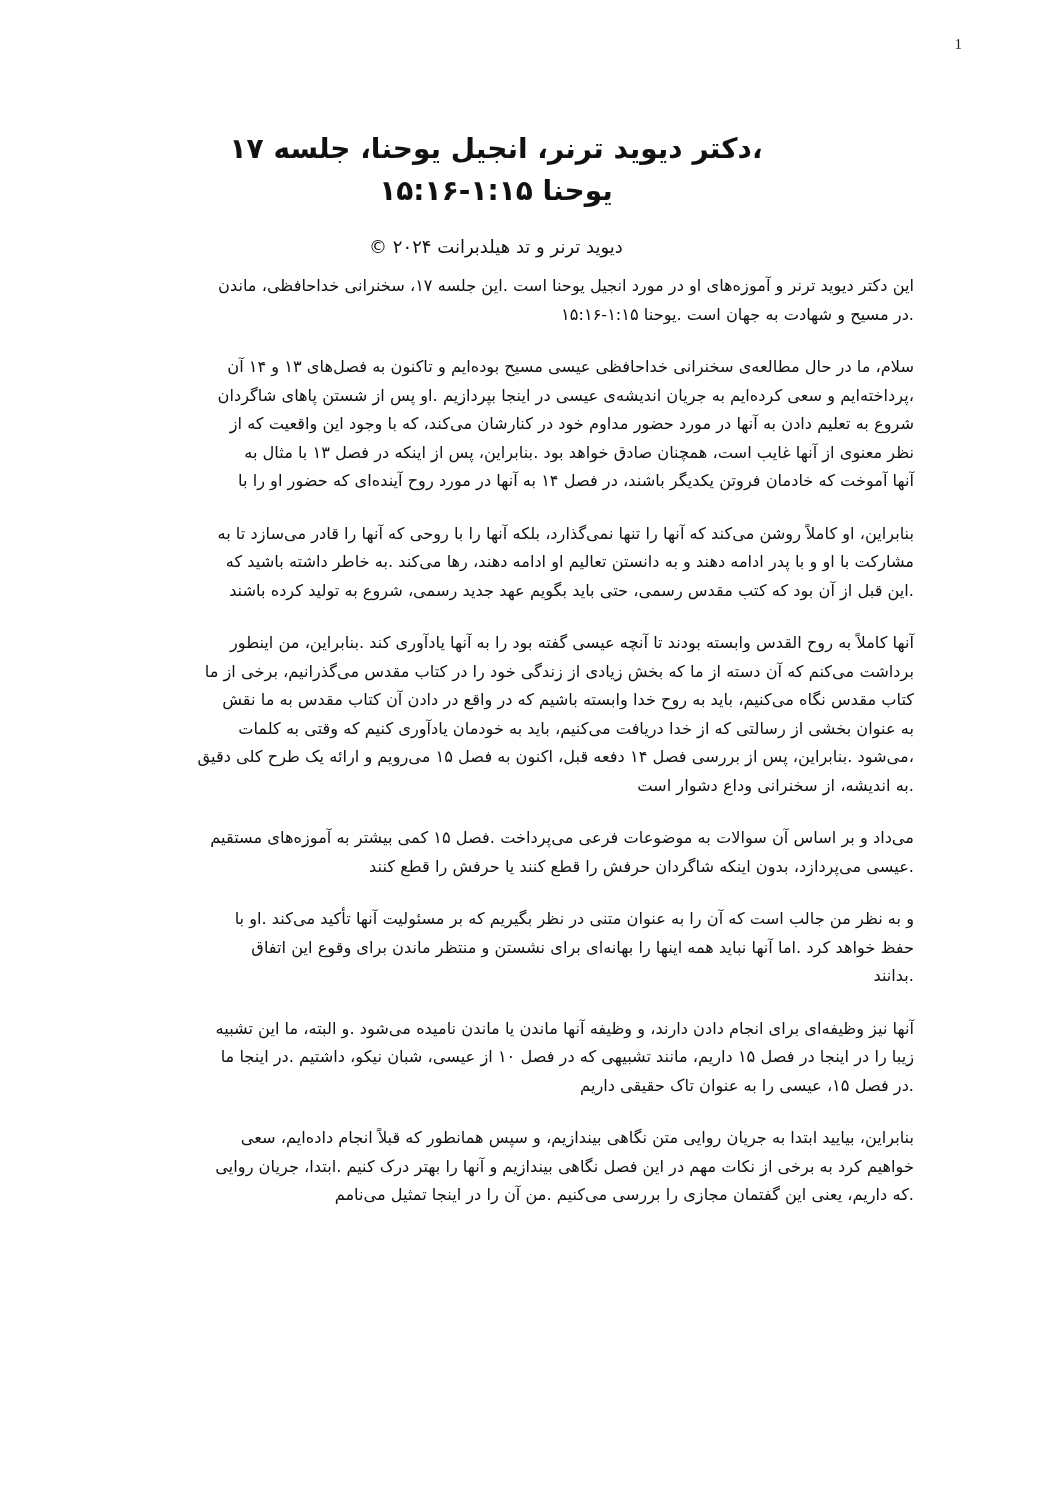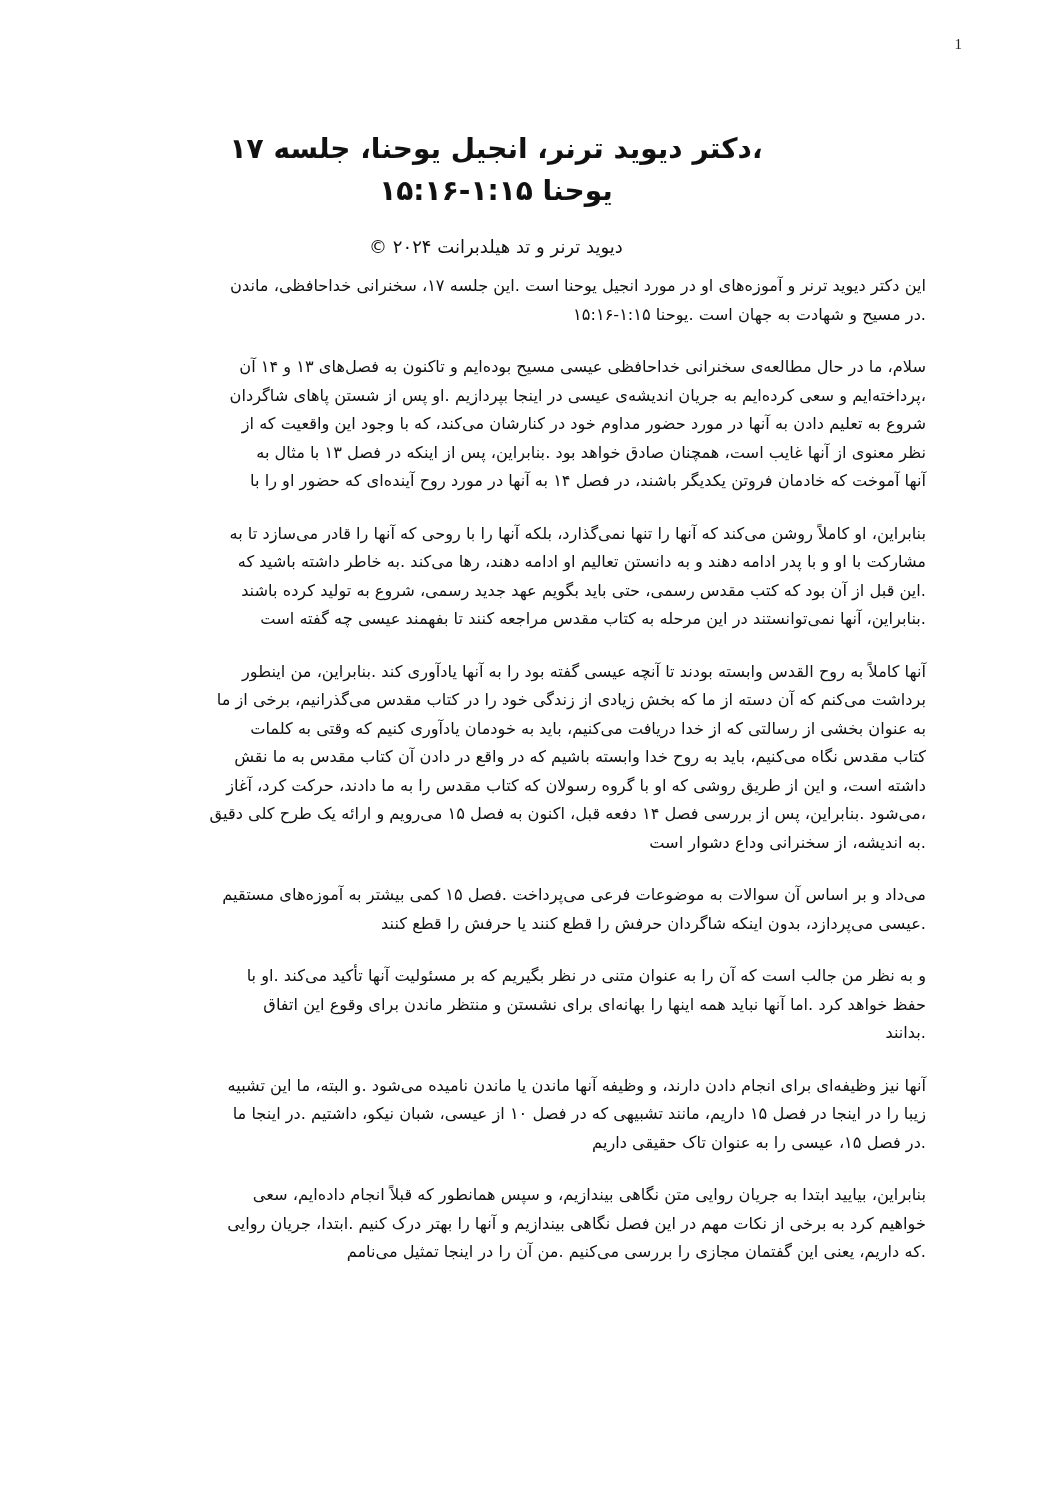--- a/index.html
+++ b/index.html
@@ -49,21 +49,21 @@
       top: 272px;
       left: 128px;
       width: 798px;
       direction: rtl;
       text-align: justify;
     }
     .para {
       font-family: "DejaVu Sans", sans-serif;
       font-size: 16.2px;
       line-height: 28.5px;
-      margin: 0 0 24px 0;
+      margin: 0 12px 24px 0;
       text-align-last: right;
     }
     .para .line {
       display: block;
       white-space: nowrap;
       text-align: right;
     }
   </style>
 </head>
 <body>
@@ -85,28 +85,26 @@
       <span class="line">سلام، ما در حال مطالعه‌ی سخنرانی خداحافظی عیسی مسیح بوده‌ایم و تاکنون به فصل‌های ۱۳ و ۱۴ آن</span>
       <span class="line">،پرداخته‌ایم و سعی کرده‌ایم به جریان اندیشه‌ی عیسی در اینجا بپردازیم .او پس از شستن پاهای شاگردان</span>
       <span class="line">شروع به تعلیم دادن به آنها در مورد حضور مداوم خود در کنارشان می‌کند، که با وجود این واقعیت که از</span>
       <span class="line">نظر معنوی از آنها غایب است، همچنان صادق خواهد بود .بنابراین، پس از اینکه در فصل ۱۳ با مثال به</span>
       <span class="line">آنها آموخت که خادمان فروتن یکدیگر باشند، در فصل ۱۴ به آنها در مورد روح آینده‌ای که حضور او را با</span>
     </p>
     <p class="para">
       <span class="line">بنابراین، او کاملاً روشن می‌کند که آنها را تنها نمی‌گذارد، بلکه آنها را با روحی که آنها را قادر می‌سازد تا به</span>
       <span class="line">مشارکت با او و با پدر ادامه دهند و به دانستن تعالیم او ادامه دهند، رها می‌کند .به خاطر داشته باشید که</span>
       <span class="line">.این قبل از آن بود که کتب مقدس رسمی، حتی باید بگویم عهد جدید رسمی، شروع به تولید کرده باشند</span>
-      <span class="line">.بنابراین، آنها نمی‌توانستند در این مرحله به کتاب مقدس مراجعه کنند تا بفهمند عیسی چه گفته است</span>
     </p>
     <p class="para">
       <span class="line">آنها کاملاً به روح القدس وابسته بودند تا آنچه عیسی گفته بود را به آنها یادآوری کند .بنابراین، من اینطور</span>
       <span class="line">برداشت می‌کنم که آن دسته از ما که بخش زیادی از زندگی خود را در کتاب مقدس می‌گذرانیم، برخی از ما</span>
+      <span class="line">کتاب مقدس نگاه می‌کنیم، باید به روح خدا وابسته باشیم که در واقع در دادن آن کتاب مقدس به ما نقش</span>
       <span class="line">به عنوان بخشی از رسالتی که از خدا دریافت می‌کنیم، باید به خودمان یادآوری کنیم که وقتی به کلمات</span>
-      <span class="line">کتاب مقدس نگاه می‌کنیم، باید به روح خدا وابسته باشیم که در واقع در دادن آن کتاب مقدس به ما نقش</span>
-      <span class="line">داشته است، و این از طریق روشی که او با گروه رسولان که کتاب مقدس را به ما دادند، حرکت کرد، آغاز</span>
       <span class="line">،می‌شود .بنابراین، پس از بررسی فصل ۱۴ دفعه قبل، اکنون به فصل ۱۵ می‌رویم و ارائه یک طرح کلی دقیق</span>
       <span class="line">.به اندیشه، از سخنرانی وداع دشوار است</span>
     </p>
     <p class="para">
       <span class="line">می‌داد و بر اساس آن سوالات به موضوعات فرعی می‌پرداخت .فصل ۱۵ کمی بیشتر به آموزه‌های مستقیم</span>
       <span class="line">.عیسی می‌پردازد، بدون اینکه شاگردان حرفش را قطع کنند یا حرفش را قطع کنند</span>
     </p>
     <p class="para">
       <span class="line">و به نظر من جالب است که آن را به عنوان متنی در نظر بگیریم که بر مسئولیت آنها تأکید می‌کند .او با</span>
       <span class="line">حفظ خواهد کرد .اما آنها نباید همه اینها را بهانه‌ای برای نشستن و منتظر ماندن برای وقوع این اتفاق</span>

